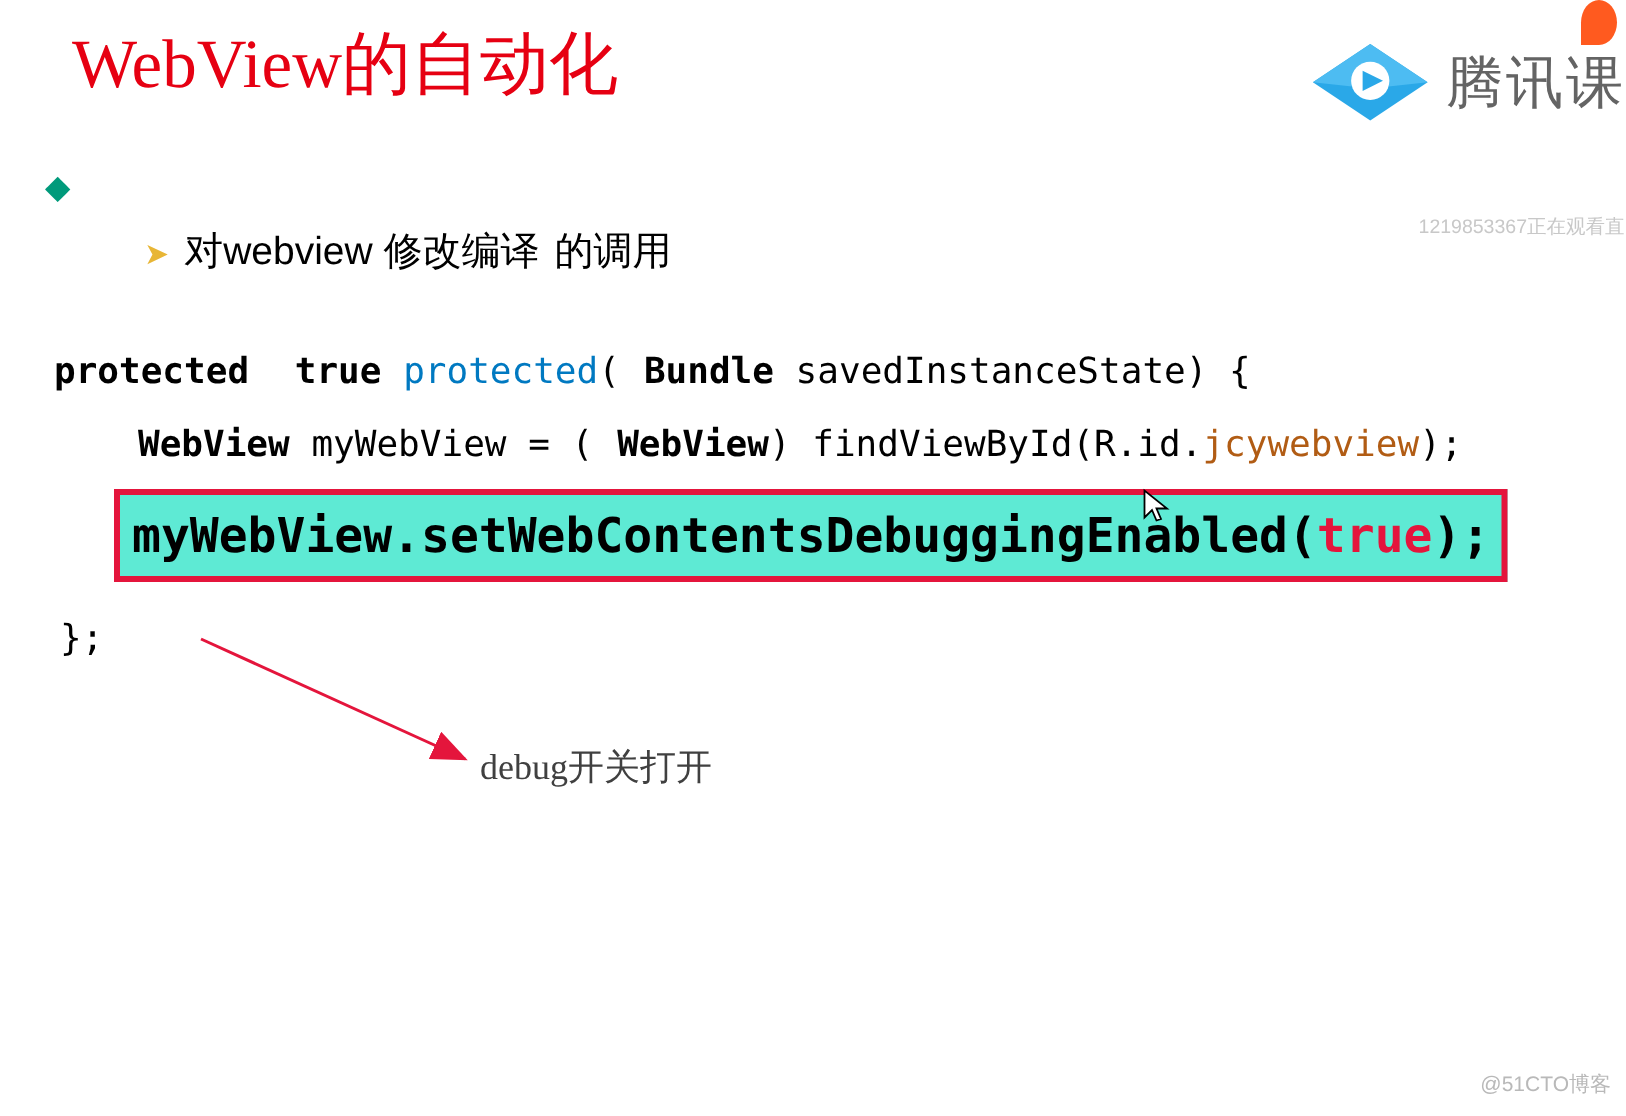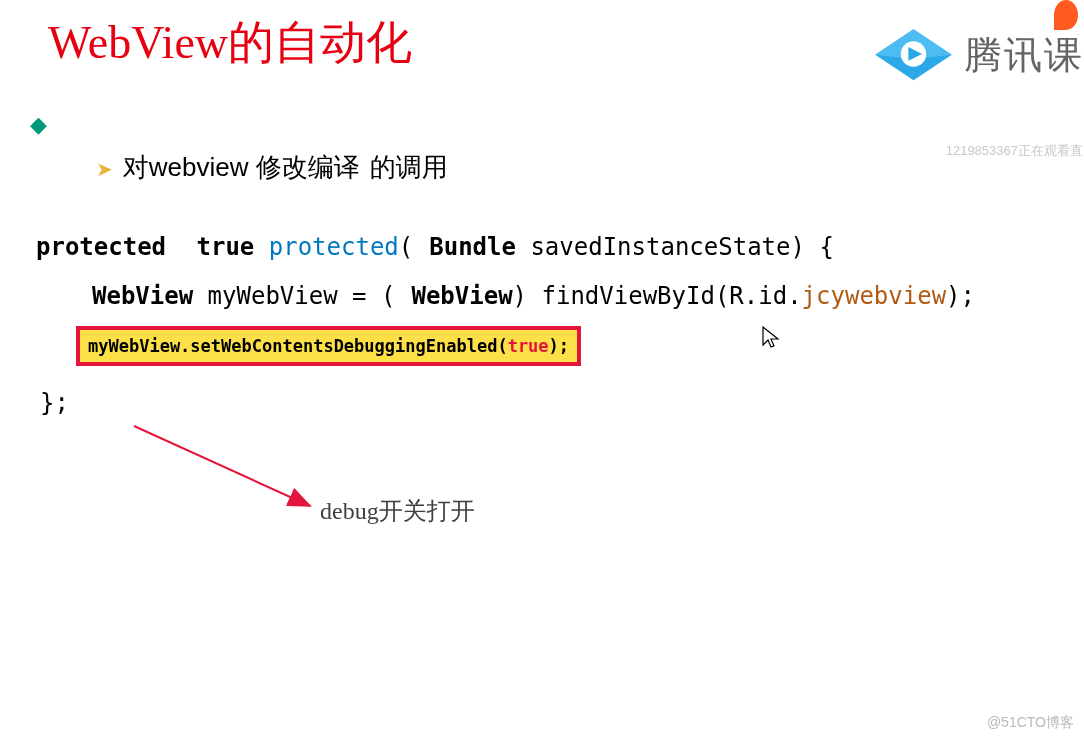--- a/index.html
+++ b/index.html
@@ -106,25 +106,25 @@
       line-height: 1.45;
     }
     .kw { font-weight: bold; color: #000; margin-left: 16px; }
     .method-blue { color: #0079c1; }
     .var-brown { color: #b15c14; }
     .indent1 { padding-left: 56px; }
     .indent2 { padding-left: 56px; margin-top: 14px; }
     .hl-wrap {
       margin: 12px 0 12px 56px;
       border: 4px solid #e4153c;
-      background: #fde047;
+      background: #5eead4;
       padding: 4px 8px;
       display: inline-block;
       font-family: Consolas, monospace;
-      font-size: 17px;
+      font-size: 32px;
       font-weight: bold;
     }
     .hl-kw { color: #e4153c; }
     .close-brace {
       font-size: 24px;
       font-family: Consolas, monospace;
       padding-left: 20px;
       margin-top: 8px;
     }
     .annot {

